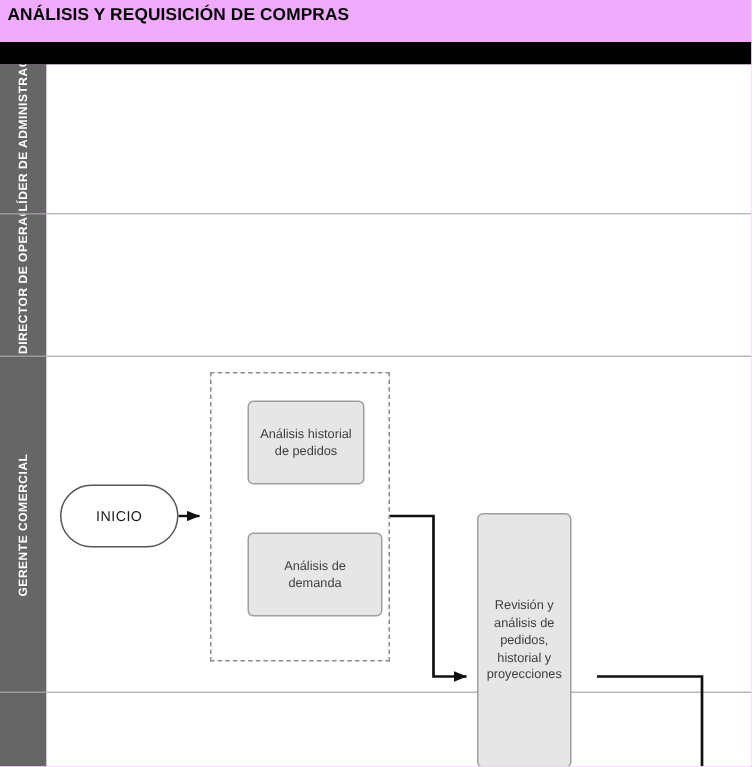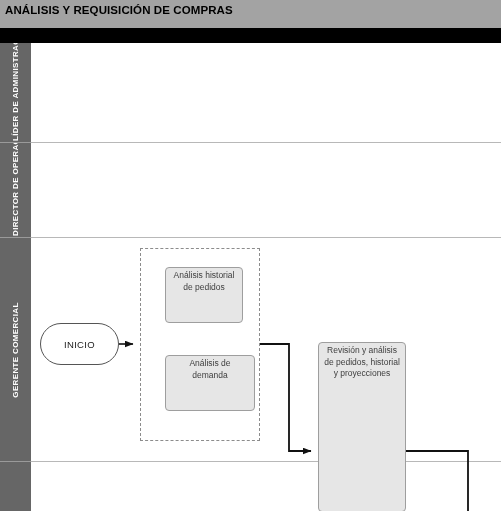--- a/index.html
+++ b/index.html
@@ -9,21 +9,21 @@
   }
   body {
     font-family: "Liberation Sans", sans-serif;
     -webkit-font-smoothing: antialiased;
   }
   #page {
     position: relative;
     width: 501px;
     height: 511px;
     overflow: hidden;
-    background: #a3a3a3;
+    background: #f0abfc;
   }
 
   
   #diagram-title {
     position: absolute;
     left: 5px;
     top: 3px;
     width: 480px;
     height: 17px;
     font-size: 11.5px;
@@ -143,34 +143,34 @@
   }
 
   
   .task {
     position: absolute;
     background: #e6e6e6;
     border: 1px solid #9e9e9e;
     border-radius: 4px;
     box-sizing: border-box;
     display: flex;
-    align-items: flex-start;
+    align-items: center;
     justify-content: center;
     padding: 2px 5px;
   }
   .task .lbl {
     font-size: 8.5px;
     line-height: 11.5px;
     color: #3d3d3d;
     text-align: center;
   }
 
   #task-historial { left: 165px; top: 267px;  width: 78px; height: 56px; }
   #task-demanda   { left: 165px; top: 355px;  width: 90px; height: 56px; }
-  #task-revision  { left: 318px; top: 342px;  width: 88px; height: 170px; }
+  #task-revision  { left: 318px; top: 342px;  width: 63px; height: 170px; }
 
   
   #connectors {
     position: absolute;
     left: 0;
     top: 0;
     width: 501px;
     height: 511px;
     pointer-events: none;
   }

